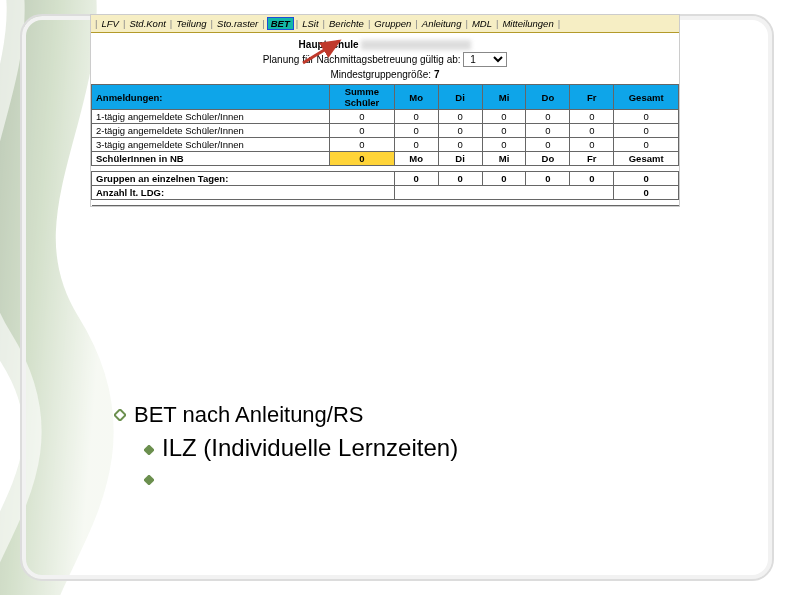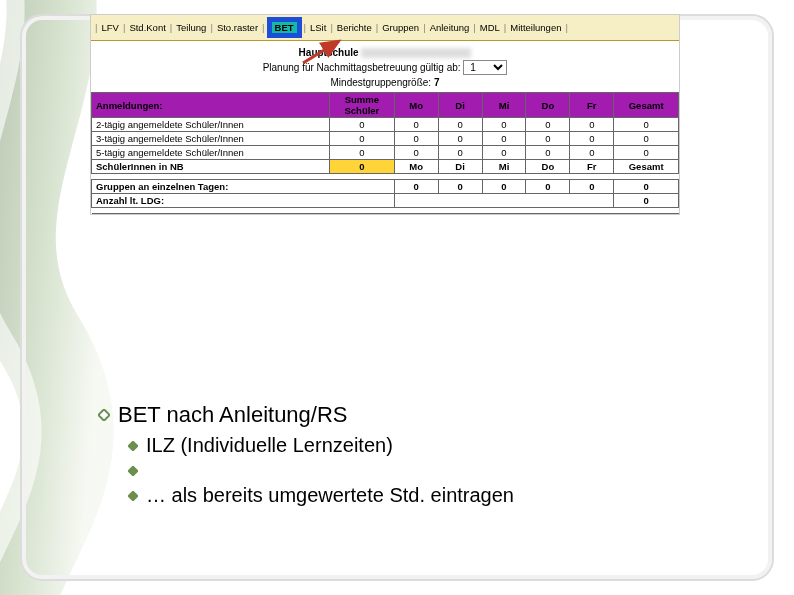--- a/index.html
+++ b/index.html
@@ -49,24 +49,24 @@
     background: #f6eec4;
     border-bottom: 1px solid #b39a2a;
     padding: 2px 4px;
     font-size: 9.5px;
     color: #000;
     display: flex;
     gap: 2px;
     align-items: center;
   }
   .menubar .sep { color: #888; }
-  .menubar .item { padding: 0 2px; }
+  .menubar .item { padding: 0 2px; font-style: italic; }
   .menubar .sel {
     background: #14b8a6;
-    border: 5px solid #1d4ed8;
+    border: 1px solid #1d4ed8;
     padding: 0 3px;
     font-weight: bold;
   }
   .arrow {
     position: absolute;
     left: 208px;
     top: 22px;
     z-index: 4;
     pointer-events: none;
   }
@@ -88,42 +88,42 @@
     border-collapse: collapse;
     width: 100%;
     font-size: 9.5px;
     margin-top: 4px;
   }
   th, td {
     border: 1px solid #666;
     padding: 2px 4px;
     text-align: center;
   }
-  th { background: #a21caf; font-weight: bold; }
+  th { background: #0ea5e9; font-weight: bold; }
   .lbl { text-align: left; padding-left: 6px; }
   .thin th, .thin td { padding: 1px 4px; }
   .sp-row td { height: 6px; border-left: 0; border-right: 0; background: #fff; }
   .hl { background: #ffd438 !important; font-weight: bold; }
   .bold td, .bold th { font-weight: bold; }
   .it td { font-style: italic; }
   .numcell { width: 38px; }
   .sumcell { width: 56px; }
   .rowh { width: 206px; }
   .narrowinput { width: 34px; font-size: 9.5px; text-align: center; border: 1px solid #555; }
   .ftxt { text-align: left; font-weight: bold; padding-left: 6px; }
   .bullets {
     position: absolute;
-    left: 78px;
+    left: 94px;
     top: 388px;
     font-size: 22px;
     font-family: "Verdana", sans-serif;
     color: #000;
   }
   .bullets .lvl1 { margin: 0 0 6px 0; }
-  .bullets .lvl2 { margin-left: 30px; margin-bottom: 2px; font-size: 20px; }
+  .bullets .lvl2 { margin-left: 30px; margin-bottom: 2px; font-size: 24px; }
   .bicon {
     display: inline-block;
     width: 12px; height: 12px;
     margin-right: 8px;
     position: relative;
     top: -1px;
   }
   .bicon svg { width: 12px; height: 12px; }
   .lvl2 .bicon { width: 10px; height: 10px; }
   .lvl2 .bicon svg { width: 10px; height: 10px; }
@@ -204,41 +204,41 @@
         <th class="rowh lbl">Anmeldungen:</th>
         <th class="sumcell">Summe Schüler</th>
         <th class="numcell">Mo</th>
         <th class="numcell">Di</th>
         <th class="numcell">Mi</th>
         <th class="numcell">Do</th>
         <th class="numcell">Fr</th>
         <th class="sumcell">Gesamt</th>
       </tr>
       <tr>
+        <td class="lbl">1-tägig angemeldete Schüler/Innen</td>
+        <td>0</td>
+        <td>0</td>
+        <td>0</td>
+        <td>0</td>
+        <td>0</td>
+        <td>0</td>
+        <td>0</td>
+      </tr>
+      <tr>
         <td class="lbl">2-tägig angemeldete Schüler/Innen</td>
         <td>0</td>
         <td>0</td>
         <td>0</td>
         <td>0</td>
         <td>0</td>
         <td>0</td>
         <td>0</td>
       </tr>
       <tr>
         <td class="lbl">3-tägig angemeldete Schüler/Innen</td>
-        <td>0</td>
-        <td>0</td>
-        <td>0</td>
-        <td>0</td>
-        <td>0</td>
-        <td>0</td>
-        <td>0</td>
-      </tr>
-      <tr>
-        <td class="lbl">5-tägig angemeldete Schüler/Innen</td>
         <td>0</td>
         <td>0</td>
         <td>0</td>
         <td>0</td>
         <td>0</td>
         <td>0</td>
         <td>0</td>
       </tr>
       <tr class="bold">
         <td class="lbl">SchülerInnen in NB</td>
@@ -290,22 +290,15 @@
           </svg>
       </span><span>ILZ (Individuelle Lernzeiten)</span>
     </div>
     <div class="lvl2">
       <span class="bicon">
         <svg viewBox="0 0 10 10">
             <rect x="1" y="1" width="8" height="8" fill="#6b8f4e" transform="rotate(45 5 5)"></rect>
           </svg>
       </span>
     </div>
-    <div class="lvl2">
-      <span class="bicon">
-        <svg viewBox="0 0 10 10">
-            <rect x="1" y="1" width="8" height="8" fill="#6b8f4e" transform="rotate(45 5 5)"></rect>
-          </svg>
-      </span><span>… als bereits umgewertete Std. eintragen</span>
-    </div>
   </div>
 
 </div>
 
 </body></html>

